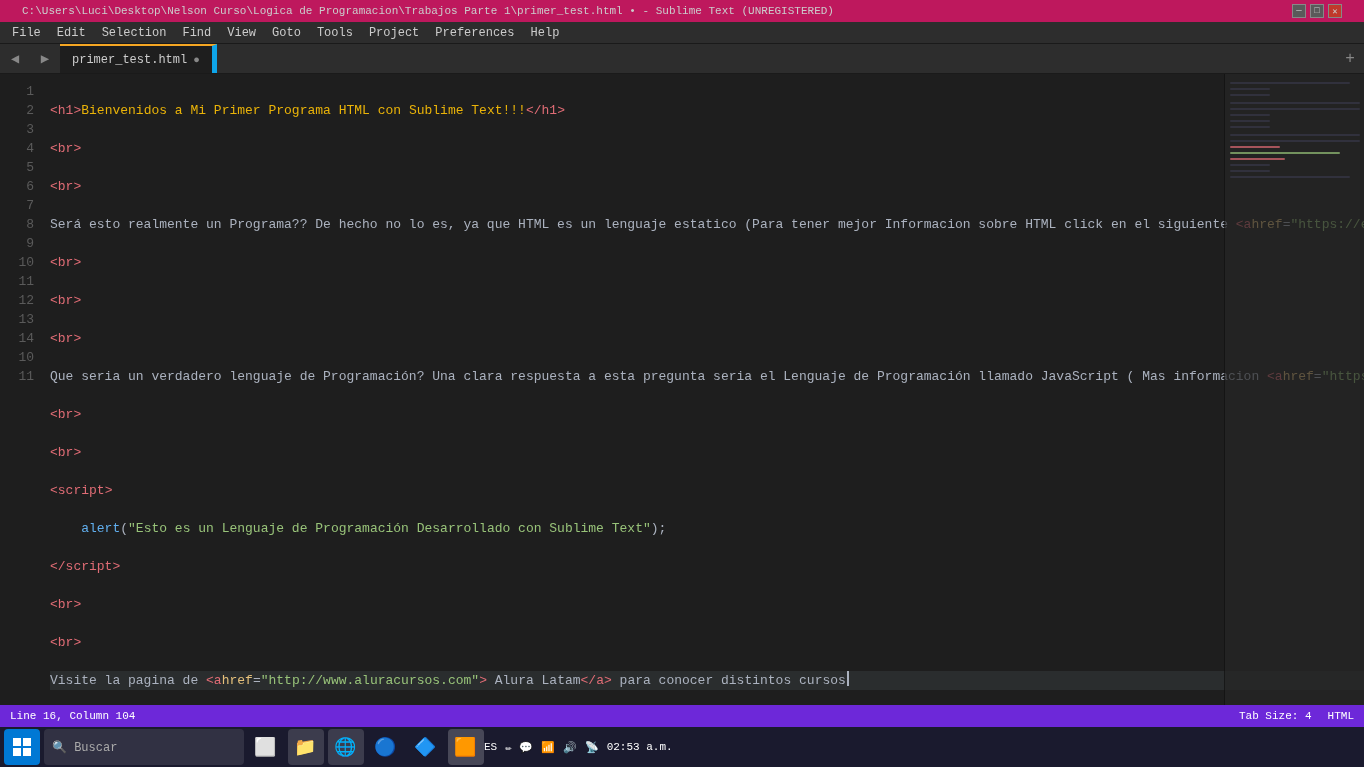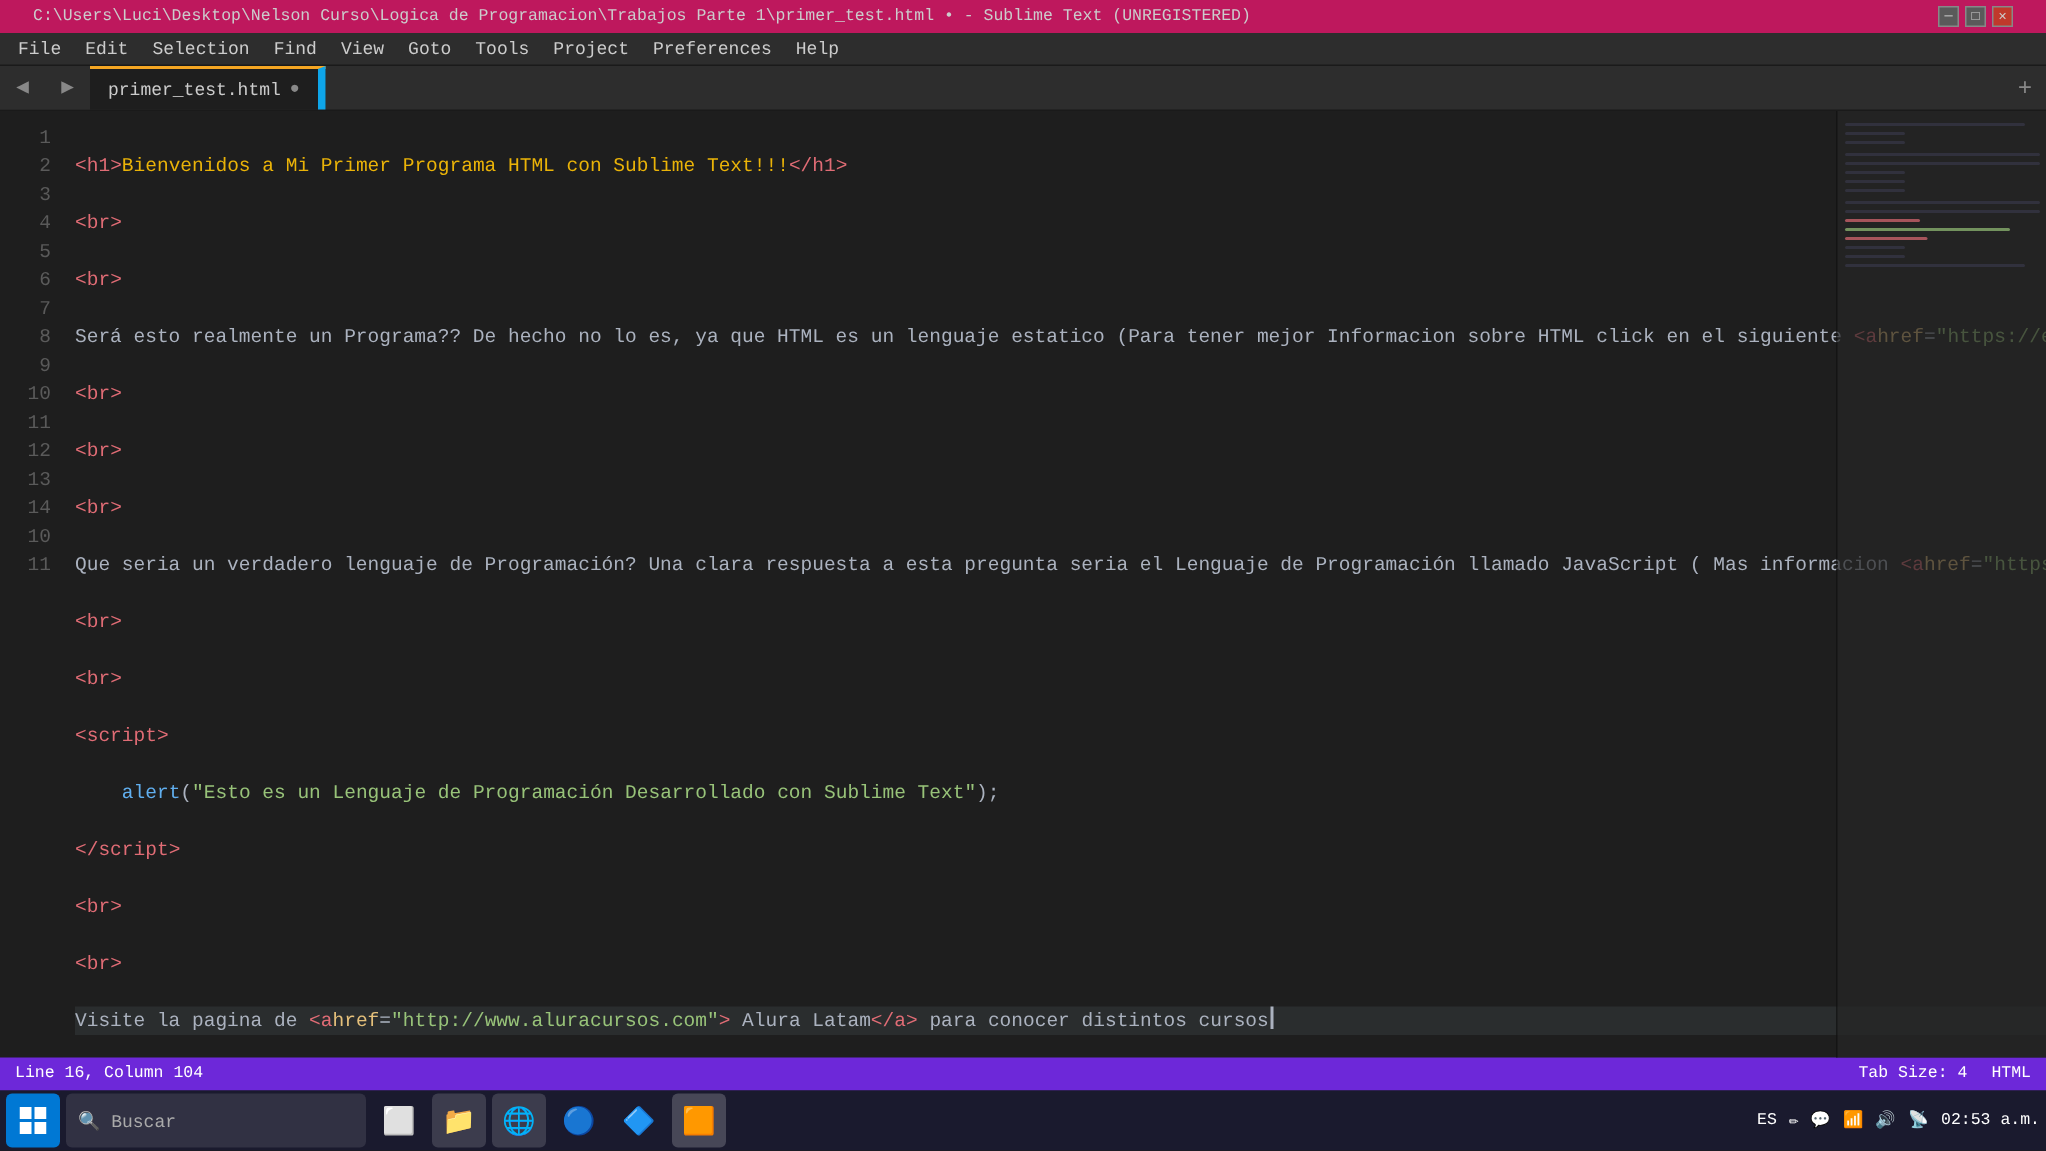--- a/index.html
+++ b/index.html
@@ -155,21 +155,20 @@
 
     
     #taskbar {
       background: #1a1a2e;
       height: 40px;
       display: flex;
       align-items: center;
       padding: 0 4px;
       position: absolute;
       bottom: 0; left: 0; right: 0;
-      justify-content: space-between;
       margin-top: 32px;
     }
     #taskbar .left { display: flex; align-items: center; gap: 4px; }
     #taskbar .right { display: flex; align-items: center; gap: 6px; font-size: 11px; color: #fff; }
 
     .taskbar-btn {
       width: 36px; height: 36px;
       border-radius: 4px;
       display: flex; align-items: center; justify-content: center;
       cursor: pointer;

